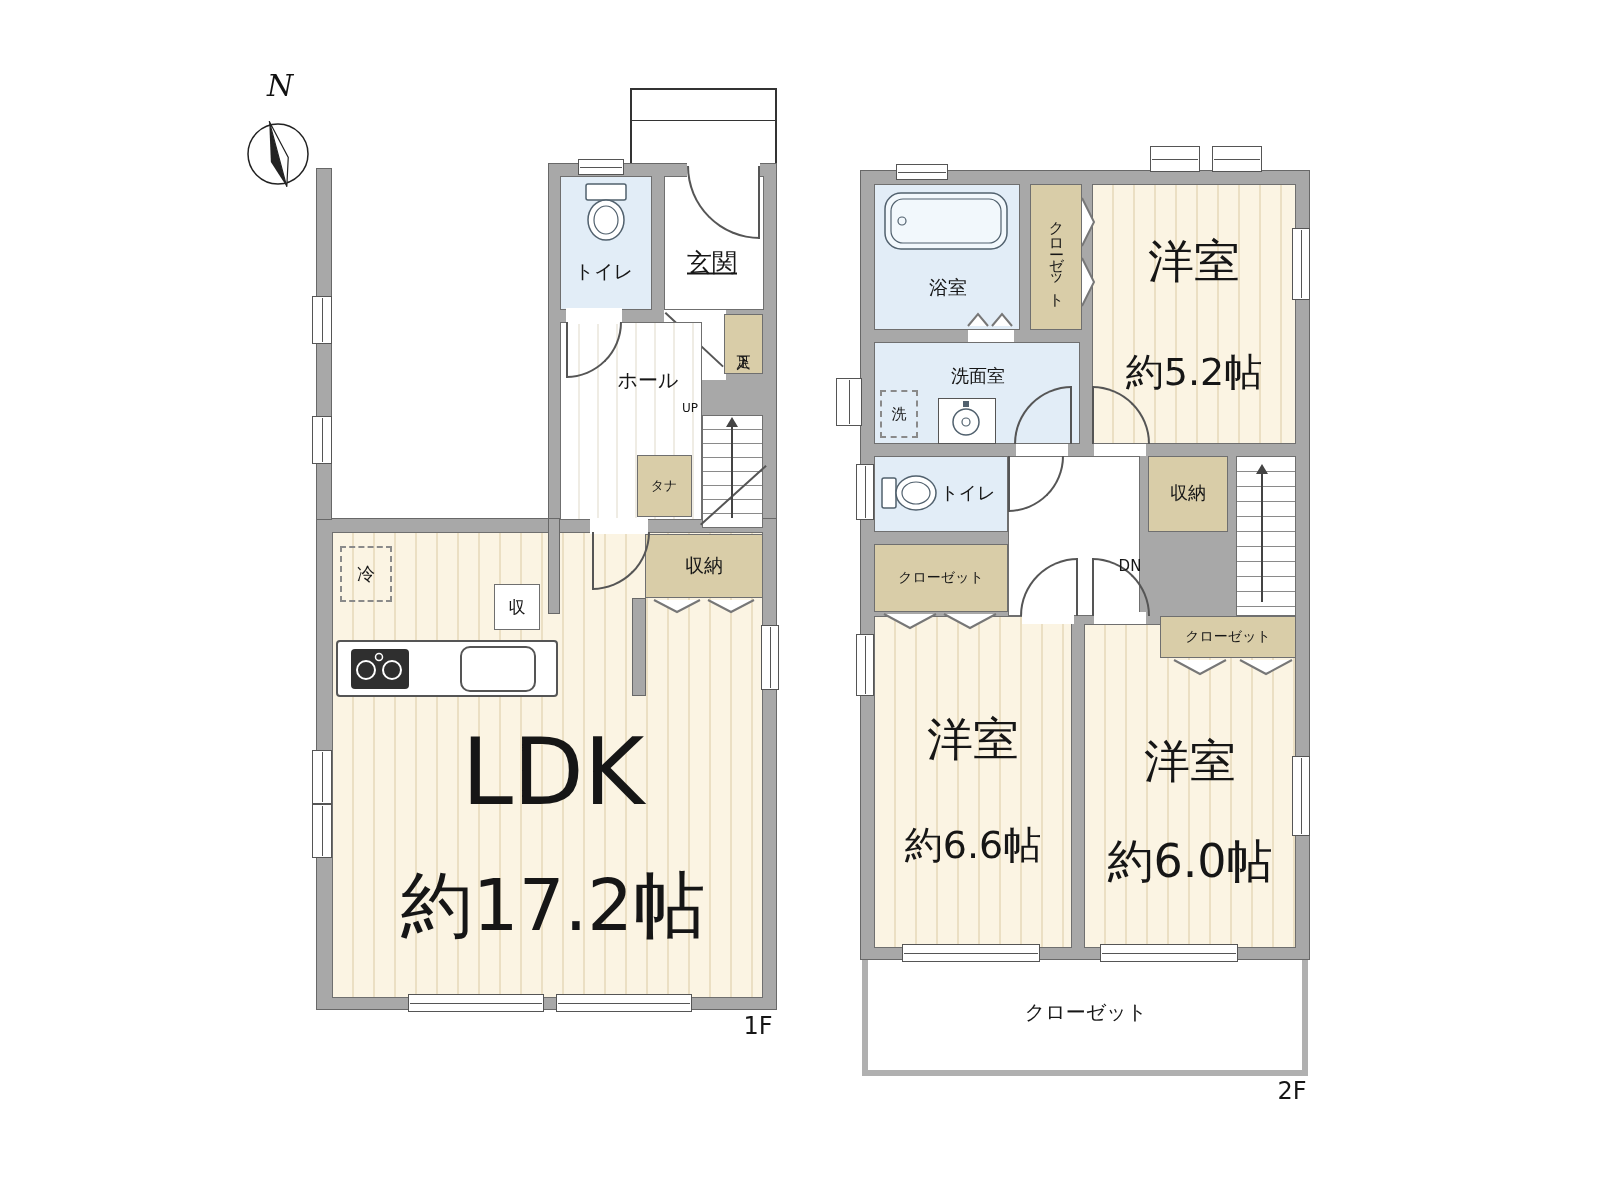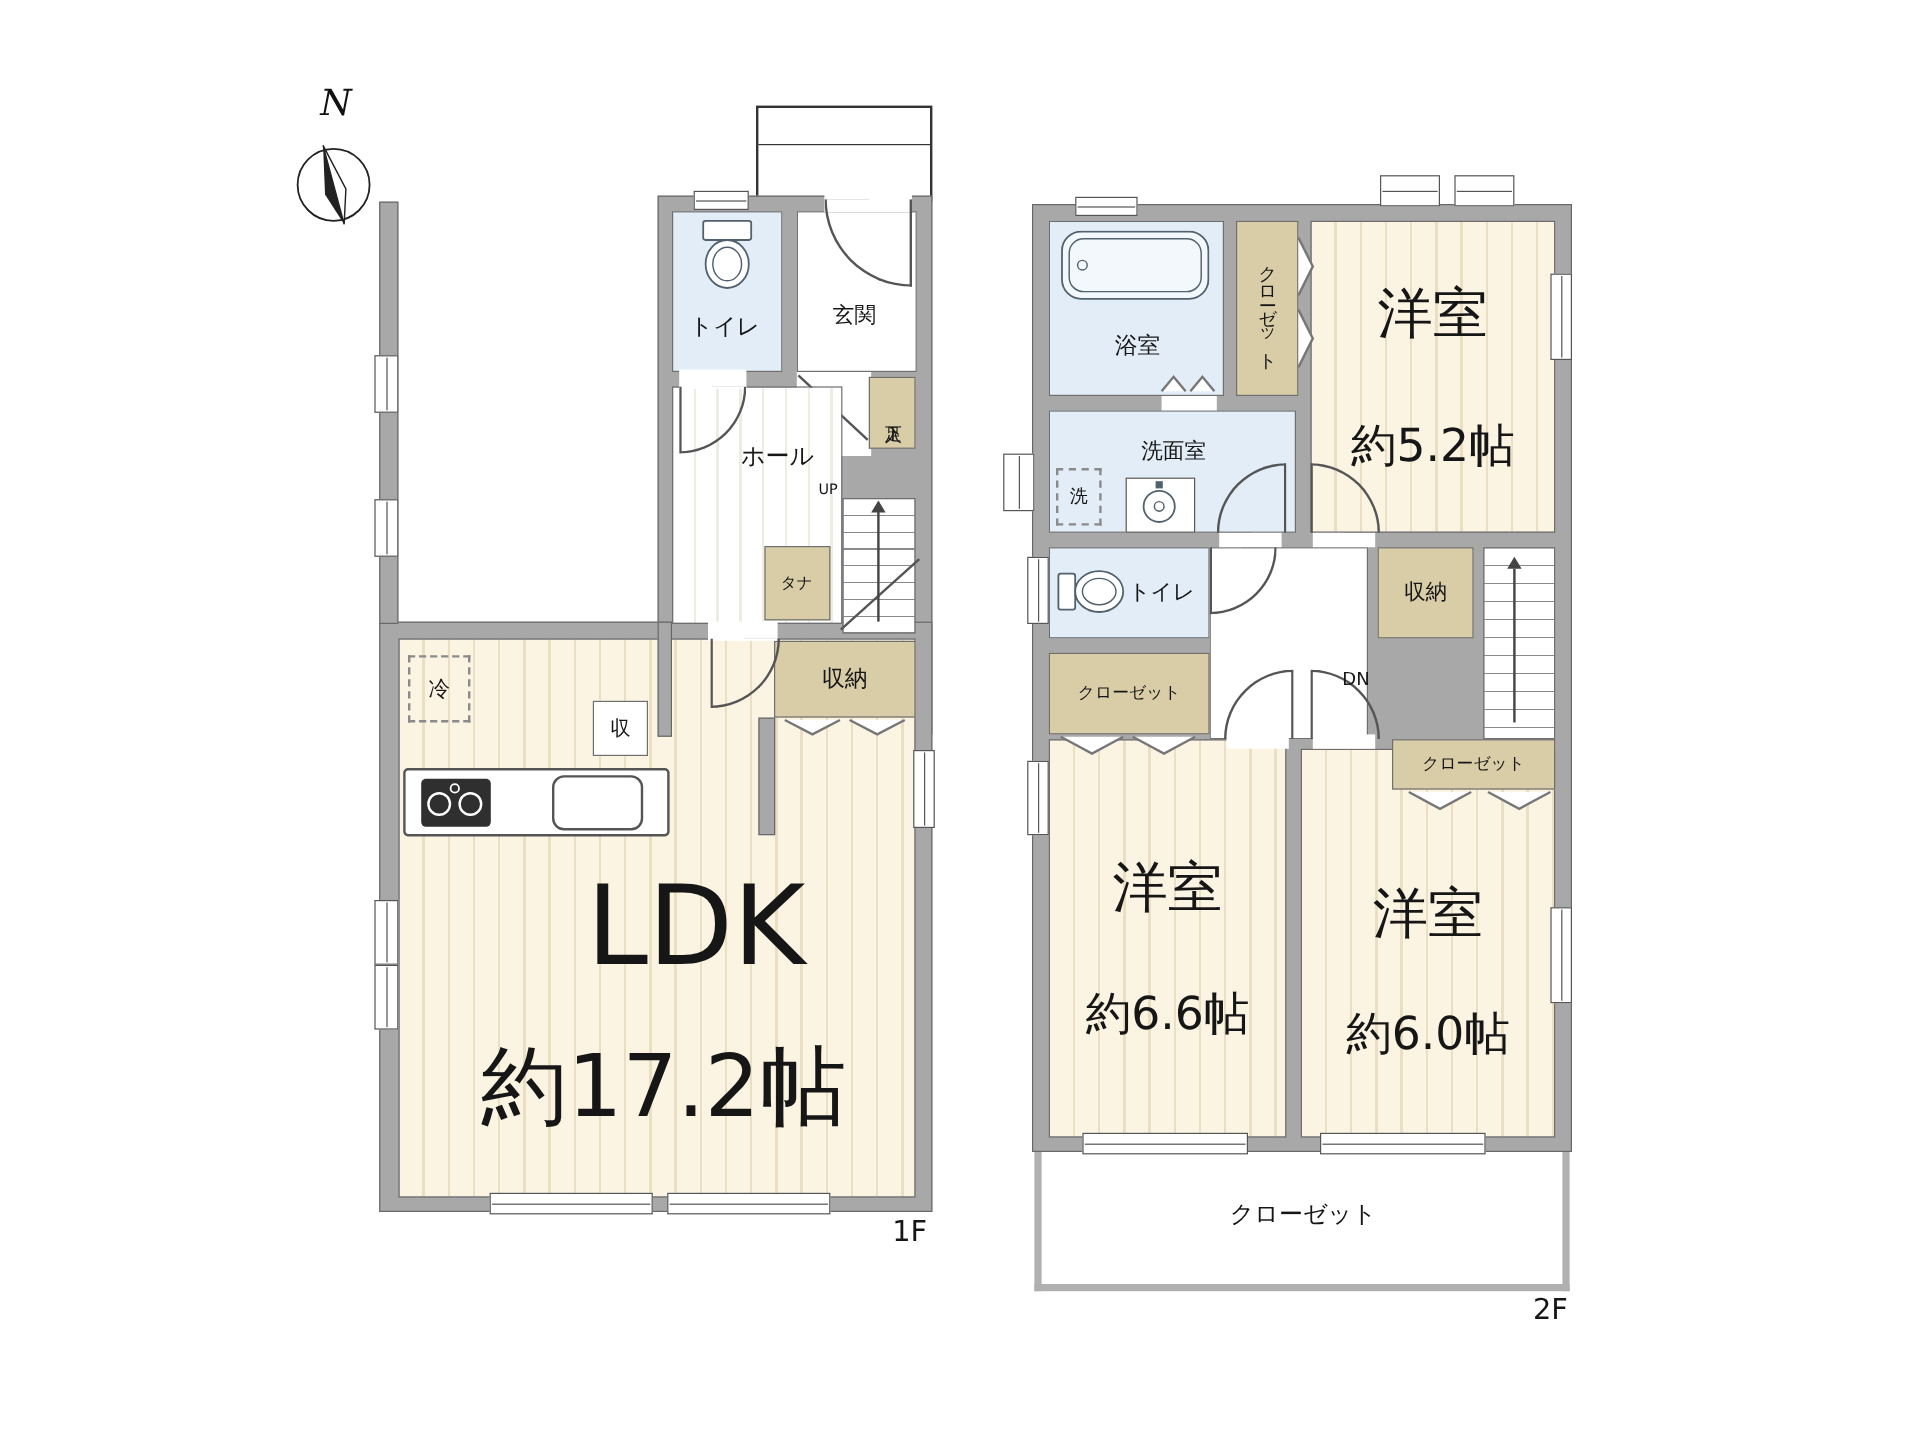--- a/index.html
+++ b/index.html
@@ -115,29 +115,29 @@
 
     <div class="abs" style="left:578px;top:182px;width:56px;height:62px;">
       <svg width="56" height="62" viewBox="0 0 56 62">
         <rect x="8" y="2" width="40" height="16" rx="2" fill="#fff" stroke="#51616e" stroke-width="1.5"></rect>
         <ellipse cx="28" cy="38" rx="18" ry="20" fill="#fff" stroke="#51616e" stroke-width="1.5"></ellipse>
         <ellipse cx="28" cy="38" rx="12" ry="14" fill="none" stroke="#51616e" stroke-width="1.2"></ellipse>
       </svg>
     </div>
 
     <div class="lbl" style="left:604px;top:272px;font-size:19px;">トイレ</div>
-    <div class="lbl" style="left:712px;top:262px;font-size:18px;">玄関</div>
+    <div class="lbl" style="left:712px;top:262px;font-size:25px;text-decoration:underline;">玄関</div>
     <div class="lbl vlbl" style="left:744px;top:344px;font-size:14px;letter-spacing:0;">下足入</div>
     <div class="lbl" style="left:648px;top:380px;font-size:20px;">ホール</div>
     <div class="lbl" style="left:690px;top:408px;font-size:12px;">UP</div>
     <div class="lbl" style="left:664px;top:486px;font-size:13px;">タナ</div>
     <div class="lbl" style="left:704px;top:566px;font-size:19px;">収納</div>
     <div class="lbl" style="left:517px;top:607px;font-size:17px;">収</div>
     <div class="lbl" style="left:366px;top:574px;font-size:18px;">冷</div>
-    <div class="lbl" style="left:553px;top:772px;font-size:92px;font-weight:500;margin-left:27px;">LDK</div>
+    <div class="lbl" style="left:553px;top:772px;font-size:92px;font-weight:500;">LDK</div>
     <div class="lbl" style="left:553px;top:906px;font-size:72px;font-weight:500;">約17.2帖</div>
     <div class="lbl" style="left:758px;top:1026px;font-size:24px;">1F</div>
   </div>
 
   <div>
 
     <div class="abs" style="left:862px;top:950px;width:446px;height:126px;background:#fff;border:6px solid #b0b0b0;border-top:none;"></div>
 
     <div class="slab" style="left:860px;top:170px;width:450px;height:790px;"></div>
 
@@ -257,18 +257,18 @@
     <div class="lbl" style="left:978px;top:376px;font-size:18px;">洗面室</div>
     <div class="lbl" style="left:899px;top:414px;font-size:15px;">洗</div>
     <div class="lbl" style="left:968px;top:493px;font-size:18px;">トイレ</div>
     <div class="lbl" style="left:1188px;top:493px;font-size:18px;">収納</div>
     <div class="lbl" style="left:1130px;top:566px;font-size:15px;">DN</div>
     <div class="lbl" style="left:941px;top:578px;font-size:14px;">クローゼット</div>
     <div class="lbl" style="left:1228px;top:637px;font-size:14px;">クローゼット</div>
     <div class="lbl" style="left:973px;top:740px;font-size:46px;">洋室</div>
     <div class="lbl" style="left:973px;top:845px;font-size:38px;">約6.6帖</div>
     <div class="lbl" style="left:1190px;top:762px;font-size:46px;">洋室</div>
-    <div class="lbl" style="left:1190px;top:862px;font-size:38px;">約6.0帖</div>
+    <div class="lbl" style="left:1190px;top:862px;font-size:46px;">約6.0帖</div>
     <div class="lbl" style="left:1086px;top:1012px;font-size:20px;">クローゼット</div>
     <div class="lbl" style="left:1292px;top:1091px;font-size:24px;">2F</div>
   </div>
 
 </div>
 
 </body></html>

